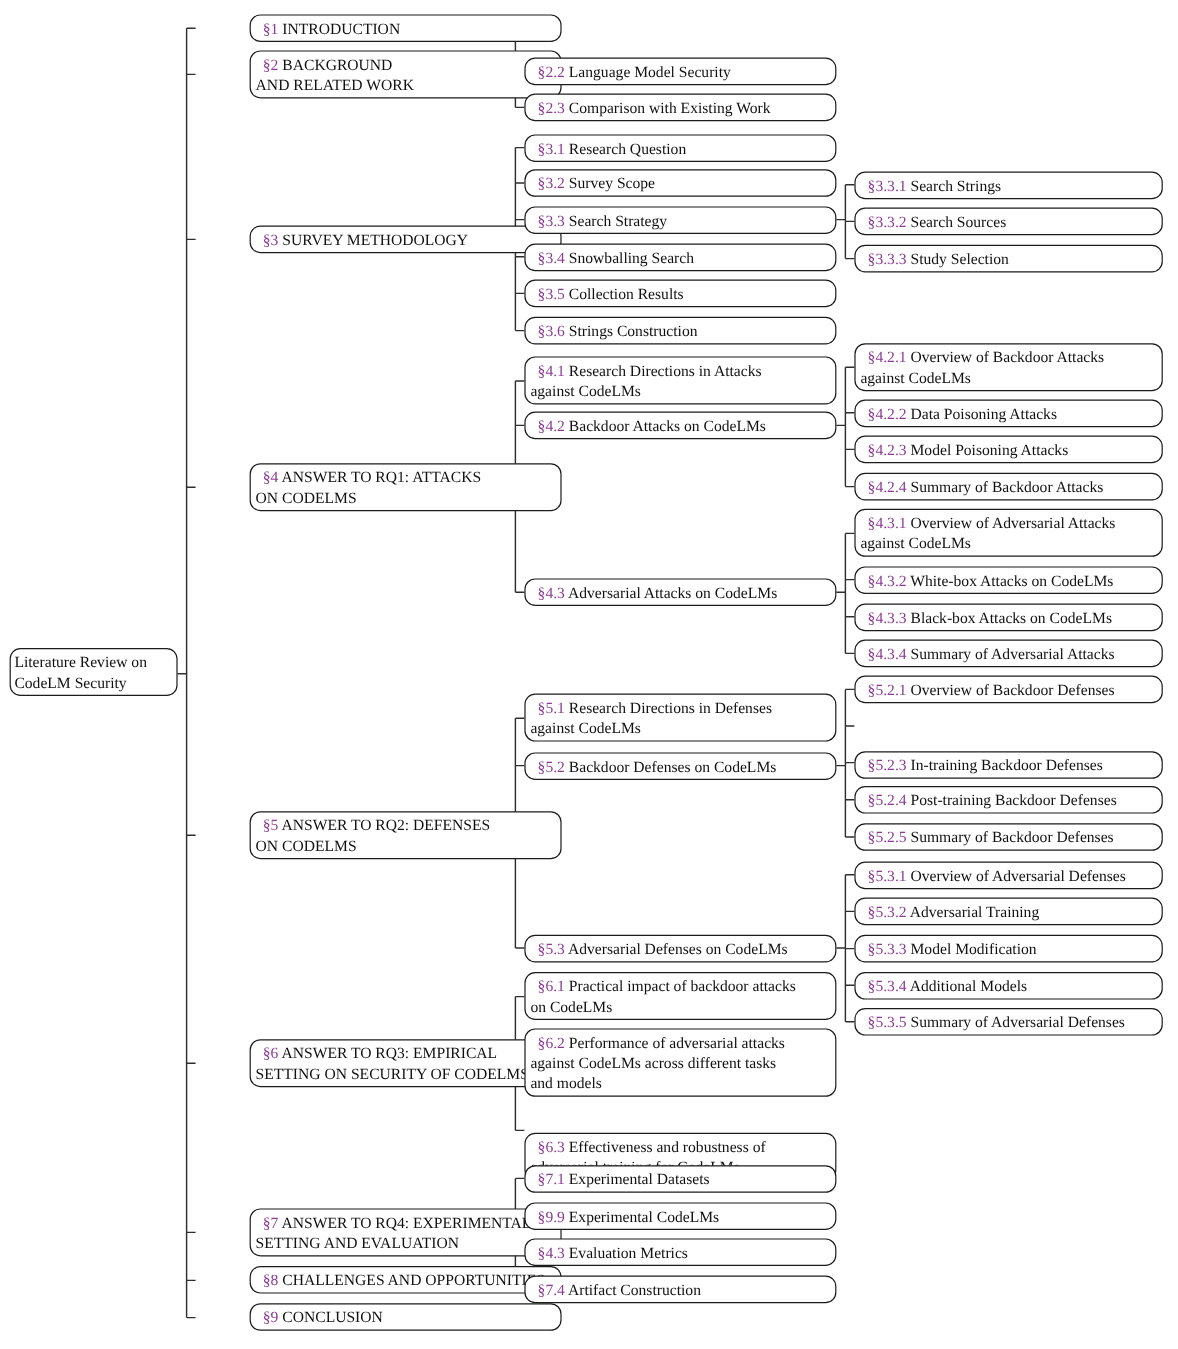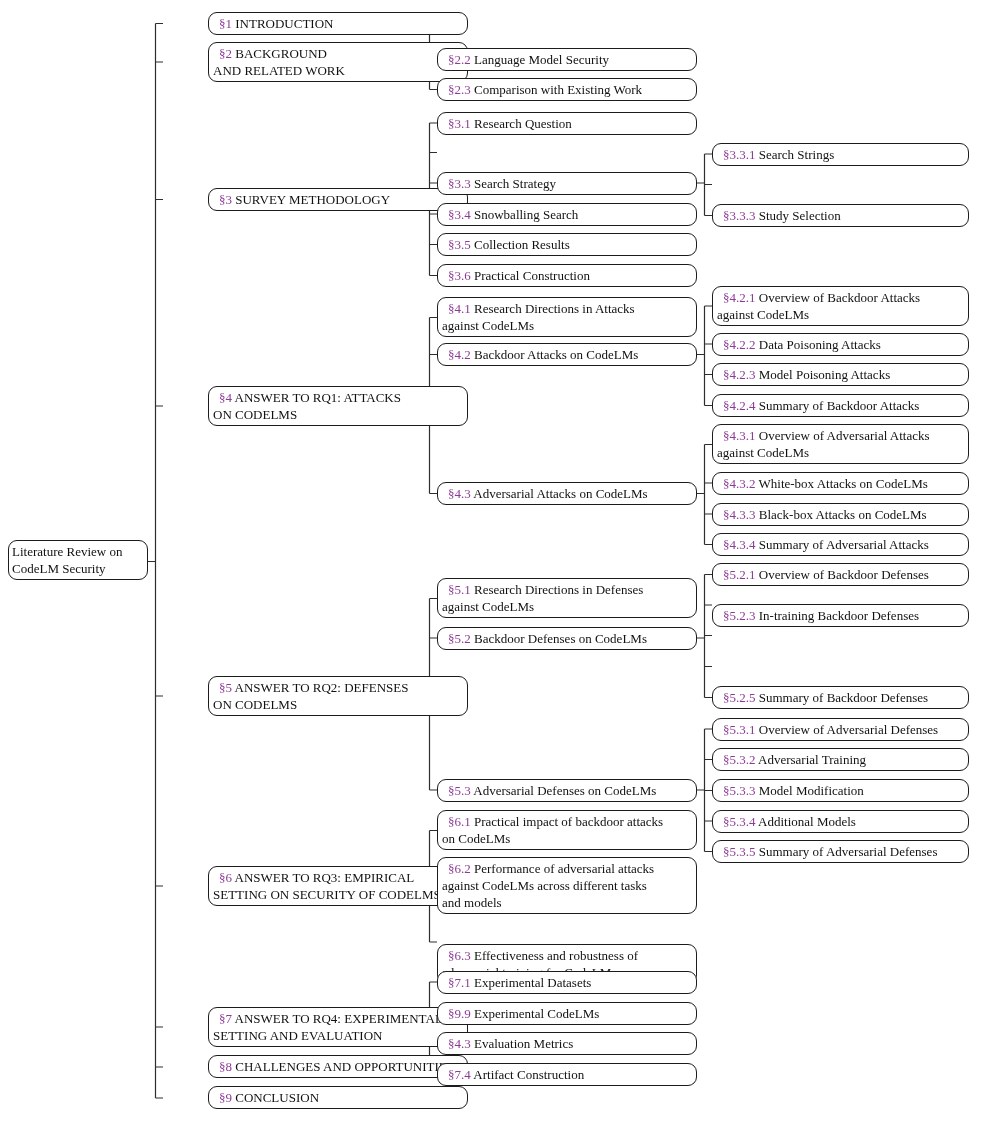--- a/index.html
+++ b/index.html
@@ -66,24 +66,25 @@
 SETTING ON SECURITY OF CODELMS</span></div>
   <div class="node c1" style="top:1006.5px"><span class="num">§7</span> <span class="label">ANSWER TO RQ4: EXPERIMENTAL
 SETTING AND EVALUATION</span></div>
   <div class="node c1" style="top:1055px"><span class="num">§8</span> <span class="label">CHALLENGES AND OPPORTUNITIES</span></div>
   <div class="node c1" style="top:1086px"><span class="num">§9</span> <span class="label">CONCLUSION</span></div>
 
   <div class="node c2" style="top:48px"><span class="num">§2.2</span> <span class="label">Language Model Security</span></div>
   <div class="node c2" style="top:78px"><span class="num">§2.3</span> <span class="label">Comparison with Existing Work</span></div>
 
   <div class="node c2" style="top:111.5px"><span class="num">§3.1</span> <span class="label">Research Question</span></div>
+  <div class="node c2" style="top:141px"><span class="num">§3.2</span> <span class="label">Survey Scope</span></div>
   <div class="node c2" style="top:171.5px"><span class="num">§3.3</span> <span class="label">Search Strategy</span></div>
   <div class="node c2" style="top:202.5px"><span class="num">§3.4</span> <span class="label">Snowballing Search</span></div>
   <div class="node c2" style="top:233px"><span class="num">§3.5</span> <span class="label">Collection Results</span></div>
-  <div class="node c2" style="top:264px"><span class="num">§3.6</span> <span class="label">Practical Construction</span></div>
+  <div class="node c2" style="top:264px"><span class="num">§3.6</span> <span class="label">Strings Construction</span></div>
 
   <div class="node c2" style="top:297px"><span class="num">§4.1</span> <span class="label">Research Directions in Attacks
 against CodeLMs</span></div>
   <div class="node c2" style="top:343px"><span class="num">§4.2</span> <span class="label">Backdoor Attacks on CodeLMs</span></div>
   <div class="node c2" style="top:482px"><span class="num">§4.3</span> <span class="label">Adversarial Attacks on CodeLMs</span></div>
 
   <div class="node c2" style="top:578px"><span class="num">§5.1</span> <span class="label">Research Directions in Defenses
 against CodeLMs</span></div>
   <div class="node c2" style="top:626.5px"><span class="num">§5.2</span> <span class="label">Backdoor Defenses on CodeLMs</span></div>
   <div class="node c2" style="top:778.5px"><span class="num">§5.3</span> <span class="label">Adversarial Defenses on CodeLMs</span></div>
@@ -95,36 +96,38 @@
 and models</span></div>
   <div class="node c2" style="top:944px"><span class="num">§6.3</span> <span class="label">Effectiveness and robustness of
 adversarial training for CodeLMs</span></div>
 
   <div class="node c2" style="top:970.5px"><span class="num">§7.1</span> <span class="label">Experimental Datasets</span></div>
   <div class="node c2" style="top:1001.5px"><span class="num">§9.9</span> <span class="label">Experimental CodeLMs</span></div>
   <div class="node c2" style="top:1032px"><span class="num">§4.3</span> <span class="label">Evaluation Metrics</span></div>
   <div class="node c2" style="top:1063px"><span class="num">§7.4</span> <span class="label">Artifact Construction</span></div>
 
   <div class="node c3" style="top:142.5px"><span class="num">§3.3.1</span> <span class="label">Search Strings</span></div>
+  <div class="node c3" style="top:173px"><span class="num">§3.3.2</span> <span class="label">Search Sources</span></div>
   <div class="node c3" style="top:204px"><span class="num">§3.3.3</span> <span class="label">Study Selection</span></div>
 
   <div class="node c3" style="top:285.5px"><span class="num">§4.2.1</span> <span class="label">Overview of Backdoor Attacks
 against CodeLMs</span></div>
   <div class="node c3" style="top:332.5px"><span class="num">§4.2.2</span> <span class="label">Data Poisoning Attacks</span></div>
   <div class="node c3" style="top:363px"><span class="num">§4.2.3</span> <span class="label">Model Poisoning Attacks</span></div>
   <div class="node c3" style="top:394px"><span class="num">§4.2.4</span> <span class="label">Summary of Backdoor Attacks</span></div>
 
   <div class="node c3" style="top:424px"><span class="num">§4.3.1</span> <span class="label">Overview of Adversarial Attacks
 against CodeLMs</span></div>
   <div class="node c3" style="top:471.5px"><span class="num">§4.3.2</span> <span class="label">White-box Attacks on CodeLMs</span></div>
   <div class="node c3" style="top:502.5px"><span class="num">§4.3.3</span> <span class="label">Black-box Attacks on CodeLMs</span></div>
   <div class="node c3" style="top:533px"><span class="num">§4.3.4</span> <span class="label">Summary of Adversarial Attacks</span></div>
 
   <div class="node c3" style="top:563px"><span class="num">§5.2.1</span> <span class="label">Overview of Backdoor Defenses</span></div>
-  <div class="node c3" style="top:604px"><span class="num">§5.2.3</span> <span class="label">In-training Backdoor Defenses</span></div>
+  <div class="node c3" style="top:626px"><span class="num">§5.2.3</span> <span class="label">In-training Backdoor Defenses</span></div>
+  <div class="node c3" style="top:655px"><span class="num">§5.2.4</span> <span class="label">Post-training Backdoor Defenses</span></div>
   <div class="node c3" style="top:686px"><span class="num">§5.2.5</span> <span class="label">Summary of Backdoor Defenses</span></div>
 
   <div class="node c3" style="top:717.5px"><span class="num">§5.3.1</span> <span class="label">Overview of Adversarial Defenses</span></div>
   <div class="node c3" style="top:748px"><span class="num">§5.3.2</span> <span class="label">Adversarial Training</span></div>
   <div class="node c3" style="top:779px"><span class="num">§5.3.3</span> <span class="label">Model Modification</span></div>
   <div class="node c3" style="top:809.5px"><span class="num">§5.3.4</span> <span class="label">Additional Models</span></div>
   <div class="node c3" style="top:840px"><span class="num">§5.3.5</span> <span class="label">Summary of Adversarial Defenses</span></div>
 
 </div>
 

